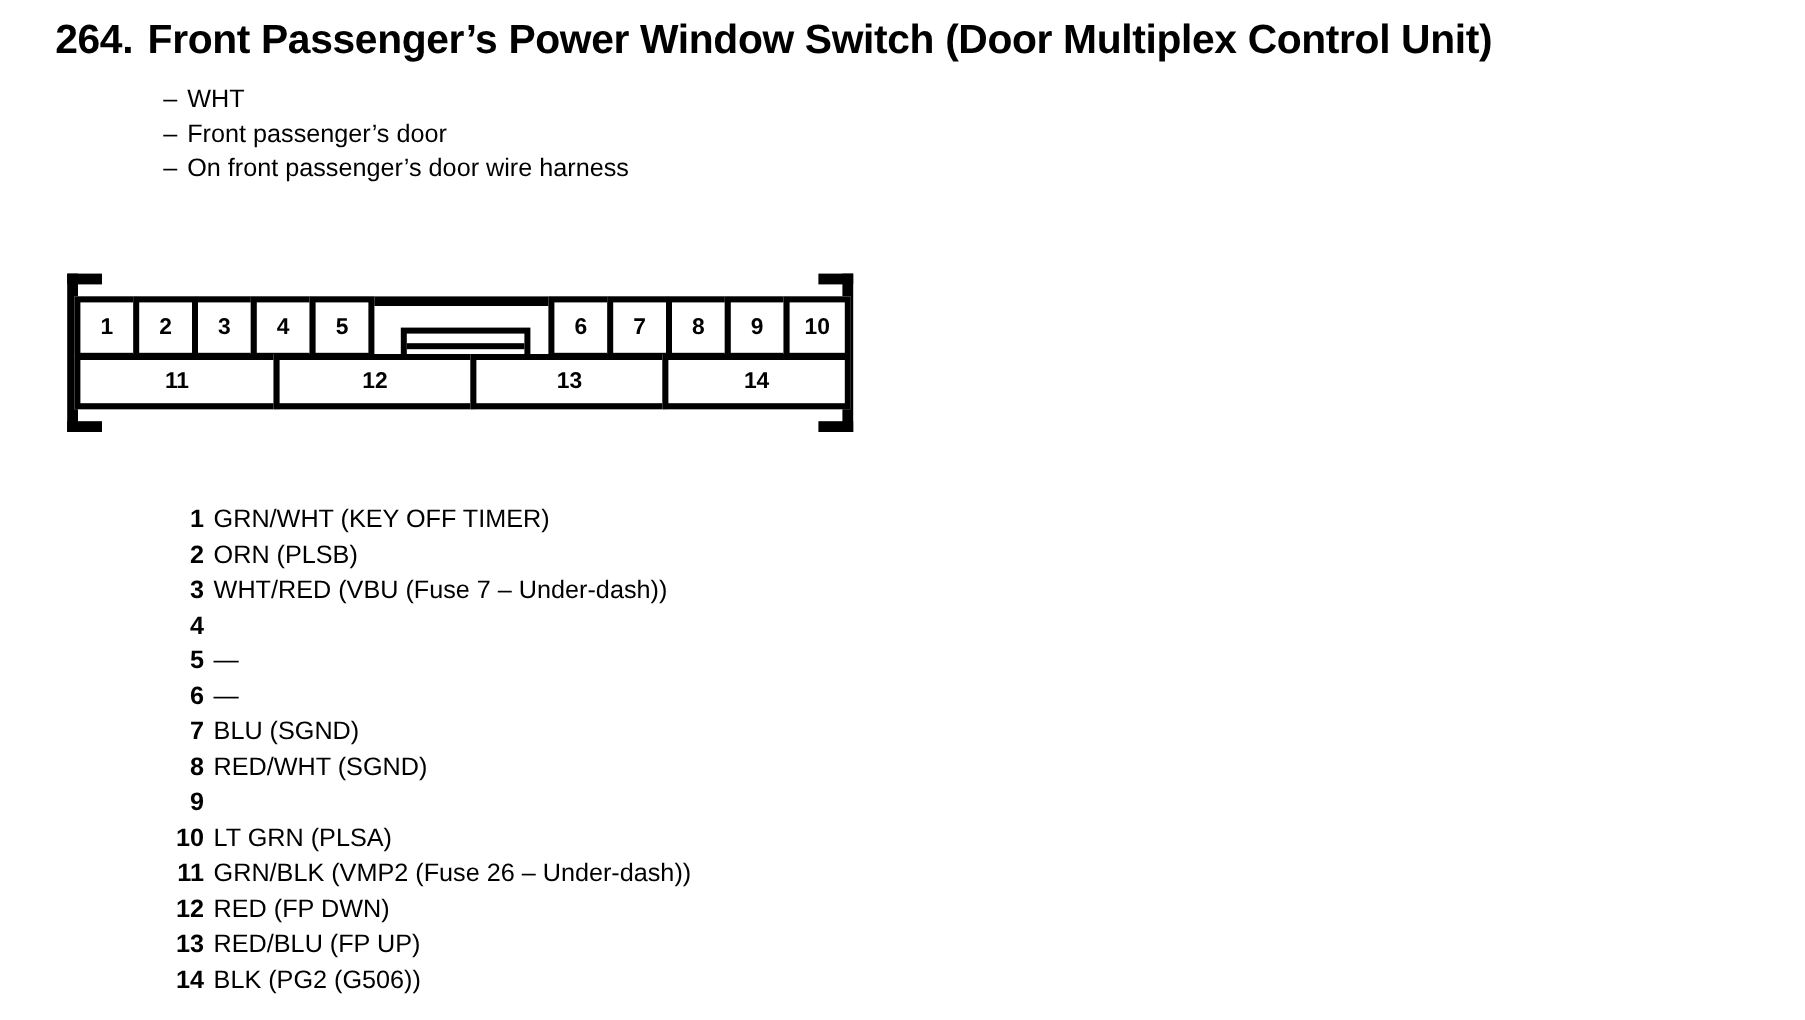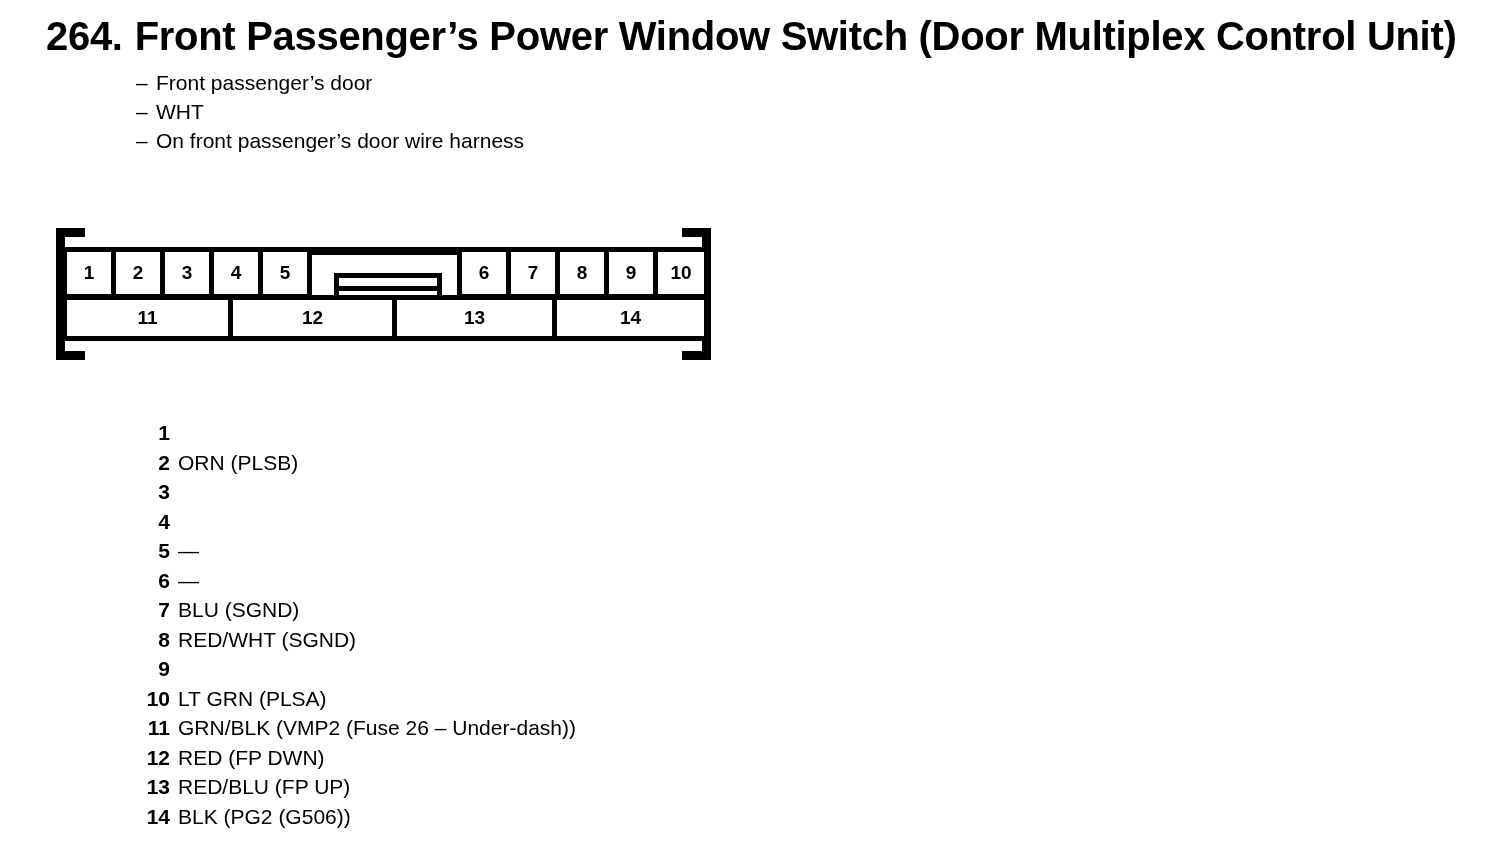--- a/index.html
+++ b/index.html
@@ -14,21 +14,21 @@
     font-family: "Liberation Sans", sans-serif;
     color: #000000;
     overflow: hidden;
   }
 
   
   #title {
     position: absolute;
     left: 46px;
     top: 16px;
-    font-size: 40px;
+    font-size: 34px;
     font-weight: bold;
     letter-spacing: -0.3px;
     white-space: nowrap;
     line-height: 1.0;
   }
   #title .num {
     display: inline-block;
     margin-right: 12px;
   }
 
@@ -170,22 +170,22 @@
   }
 </style>
 </head>
 <body>
 
 <div id="title">
   <span class="num">264.</span><span>Front Passenger’s Power Window Switch (Door Multiplex Control Unit)</span>
 </div>
 
 <div id="subtitles">
+  <div><span class="dash">–</span><span>WHT</span></div>
   <div><span class="dash">–</span><span>Front passenger’s door</span></div>
-  <div><span class="dash">–</span><span>WHT</span></div>
   <div><span class="dash">–</span><span>On front passenger’s door wire harness</span></div>
 </div>
 
 <div id="connector">
 
   <div class="shell-left"></div>
   <div class="shell-right"></div>
   <div class="shell-top-bar"></div>
   <div class="shell-bot-bar"></div>
   <div class="notch-fill-tl"></div>
@@ -213,23 +213,23 @@
 
   <div id="bottom-row">
     <div class="cell-bot" style="left:0px;   width:171px;">11</div>
     <div class="cell-bot" style="left:166px; width:169px;">12</div>
     <div class="cell-bot" style="left:330px; width:165px;">13</div>
     <div class="cell-bot" style="left:490px; width:157px;">14</div>
   </div>
 </div>
 
 <div id="pin-list">
-  <div class="pin-row"><span class="pin-num">1</span></div>
+  <div class="pin-row"><span class="pin-num">1</span><span class="pin-desc">GRN/WHT (KEY OFF TIMER)</span></div>
   <div class="pin-row"><span class="pin-num">2</span><span class="pin-desc">ORN (PLSB)</span></div>
-  <div class="pin-row"><span class="pin-num">3</span></div>
+  <div class="pin-row"><span class="pin-num">3</span><span class="pin-desc">WHT/RED (VBU (Fuse 7 – Under-dash))</span></div>
   <div class="pin-row"><span class="pin-num">4</span></div>
   <div class="pin-row"><span class="pin-num">5</span><span class="pin-desc">—</span></div>
   <div class="pin-row"><span class="pin-num">6</span><span class="pin-desc">—</span></div>
   <div class="pin-row"><span class="pin-num">7</span><span class="pin-desc">BLU (SGND)</span></div>
   <div class="pin-row"><span class="pin-num">8</span><span class="pin-desc">RED/WHT (SGND)</span></div>
   <div class="pin-row"><span class="pin-num">9</span></div>
   <div class="pin-row"><span class="pin-num">10</span><span class="pin-desc">LT GRN (PLSA)</span></div>
   <div class="pin-row"><span class="pin-num">11</span><span class="pin-desc">GRN/BLK (VMP2 (Fuse 26 – Under-dash))</span></div>
   <div class="pin-row"><span class="pin-num">12</span><span class="pin-desc">RED (FP DWN)</span></div>
   <div class="pin-row"><span class="pin-num">13</span><span class="pin-desc">RED/BLU (FP UP)</span></div>

